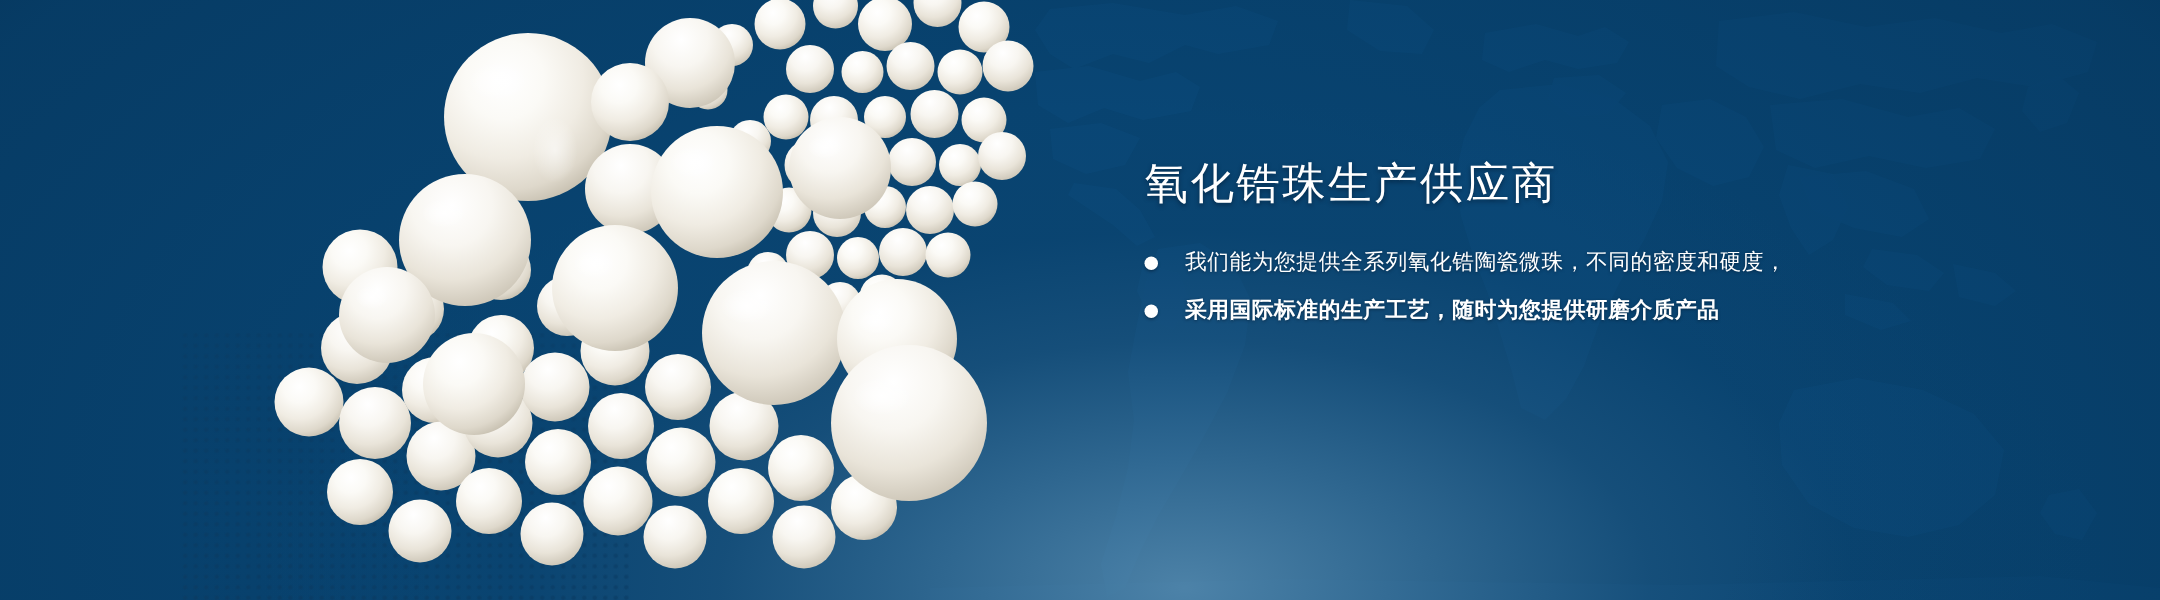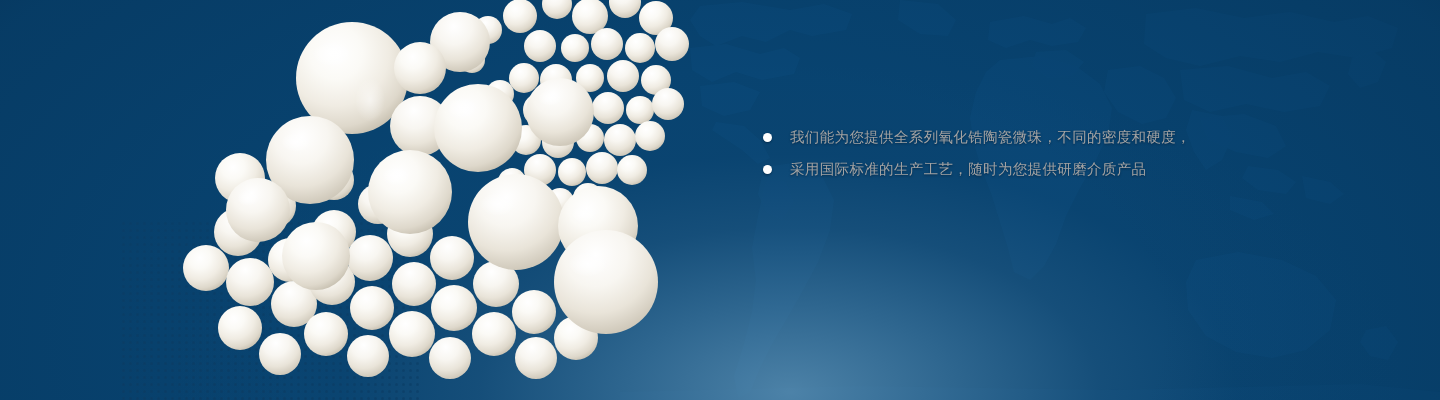--- a/index.html
+++ b/index.html
@@ -60,24 +60,24 @@
     white-space:nowrap;
   }
   #bullet-list { list-style:none; margin-top:22px; }
   .bullet-item {
     position:relative;
     padding-left:27px;
     margin-bottom:9px;
     font-size:14.5px;
     line-height:23px;
     letter-spacing:.35px;
-    color:#a3a3a3;
+    color:#ffffff;
     text-shadow:0 1px 2px rgba(0,18,36,.5);
   }
-  .bullet-item:last-child { margin-bottom:0; }
+  .bullet-item:last-child { margin-bottom:0;font-weight:bold; }
   .bullet-dot {
     position:absolute;
     left:0; top:7px;
     width:9px; height:9px;
     border-radius:50%;
     background:#ffffff;
     box-shadow:0 1px 2px rgba(0,20,40,.45);
   }
   .bullet-line { display:block; }
 </style>
@@ -293,20 +293,21 @@
           <ellipse cx="276" cy="194" rx="14" ry="10" fill="url(#specG)"></ellipse>
           <ellipse cx="128" cy="216" rx="11" ry="8" fill="url(#specG)"></ellipse>
           <ellipse cx="430" cy="116" rx="12" ry="8" fill="url(#specG)"></ellipse>
           <ellipse cx="464" cy="232" rx="13" ry="9" fill="url(#specG)"></ellipse>
         </g>
       </g>
     </svg>
   </div>
 
   <div id="copy">
+    <h1 id="page-title">氧化锆珠生产供应商</h1>
 
     <ul id="bullet-list">
 
       <li class="bullet-item">
         <span class="bullet-dot"></span>
         <span class="bullet-line">我们能为您提供全系列氧化锆陶瓷微珠，不同的密度和硬度，</span>
       </li>
 
 
       <li class="bullet-item">

